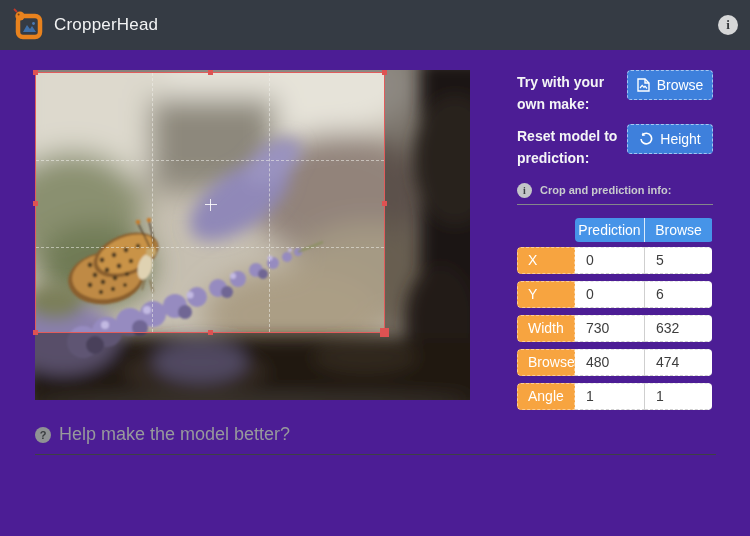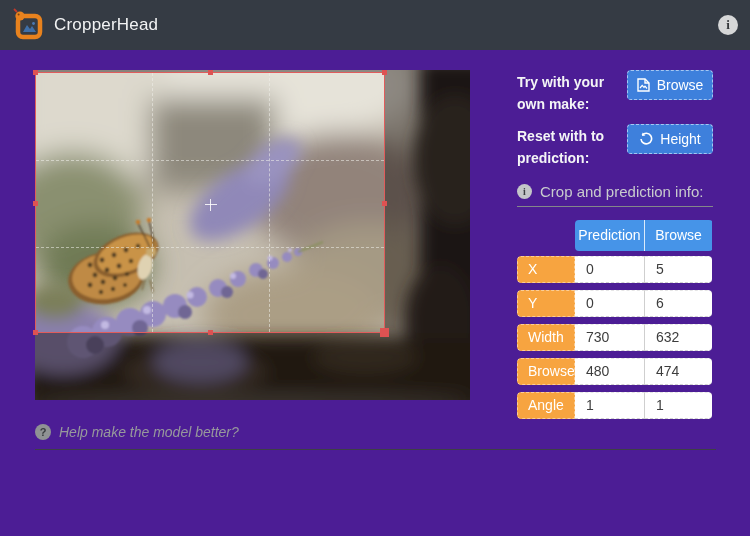--- a/index.html
+++ b/index.html
@@ -64,25 +64,25 @@
 
   .section-header {
     margin-top:13px; display:flex; align-items:center; gap:8px;
     padding-bottom:6px; border-bottom:1px solid #84878a;
   }
   .mini-circle {
     width:15px; height:15px; border-radius:50%; background:#c3c6c8;
     color:#3b3e41; font-size:10px; font-weight:bold; font-family:"Liberation Serif",serif;
     display:flex; align-items:center; justify-content:center; flex:0 0 auto;
   }
-  .section-title { color:#c8cbcd; font-size:15px; }
+  .section-title { color:#c8cbcd; font-size:11px;font-weight:bold; }
 
   
   .crop-table { margin-top:13px; }
-  .t-header { display:flex; margin-left:58px; height:31px; border-radius:4px; overflow:hidden; margin-bottom:5px; }
+  .t-header { display:flex; margin-left:58px; height:24px; border-radius:4px; overflow:hidden; margin-bottom:5px; }
   .t-hcell {
     background:#4694e8; color:#fff; font-size:14px;
     display:flex; align-items:center; justify-content:center;
   }
   .t-hcell.pred { width:70px; border-right:1px solid #dcebfb; }
   .t-hcell.curr { width:67px; }
   .t-row { display:flex; height:27px; border-radius:4px; overflow:hidden; margin-bottom:7px; }
   .t-label {
     width:58px; background:#f7a440; color:#fff; font-size:14px;
     display:flex; align-items:center; padding-left:10px;
@@ -100,21 +100,21 @@
   .footer {
     position:absolute; left:35px; top:424px; width:681px;
     border-bottom:1px solid #3e4144; padding-bottom:9px;
     display:flex; align-items:center; gap:8px; cursor:pointer;
   }
   .q-circle {
     width:16px; height:16px; border-radius:50%; background:#8f9294;
     color:#393c3f; font-size:11px; font-weight:bold;
     display:flex; align-items:center; justify-content:center; flex:0 0 auto;
   }
-  .footer-text { color:#97999c; font-size:14px;font-style:italic; }
+  .footer-text { color:#97999c; font-size:18px; }
 </style>
 </head>
 <body>
 
 <div class="app">
 
   <div class="header">
     <svg class="logo" viewBox="0 0 34 34">
 
       <rect x="6" y="8" width="22" height="21" rx="5" fill="none" stroke="#e8821e" stroke-width="4.5"></rect>
@@ -267,21 +267,21 @@
         <svg width="13" height="14" viewBox="0 0 13 14">
           <path d="M1,1 h7 l4,4 v8 h-11 z" fill="none" stroke="#fff" stroke-width="1.4"></path>
           <path d="M8,1 v4 h4" fill="none" stroke="#fff" stroke-width="1.4"></path>
           <path d="M3,10 l2.2,-2.6 1.8,2 1,-1.2 2,2.3" fill="none" stroke="#fff" stroke-width="1.2"></path>
         </svg>
         <span>Browse</span>
       </button>
     </div>
 
     <div class="control-row">
-      <div class="control-label">Reset with to prediction:</div>
+      <div class="control-label">Reset model to prediction:</div>
       <button class="btn">
         <svg width="14" height="14" viewBox="0 0 14 14">
           <path d="M3.2,3.2 A5.3,5.3 0 1 1 2,7" fill="none" stroke="#fff" stroke-width="1.6"></path>
           <path d="M3.4,0.6 L3.2,3.9 L6.4,3.4 Z" fill="#fff"></path>
         </svg>
         <span>Height</span>
       </button>
     </div>
 
     <div class="section-header">

